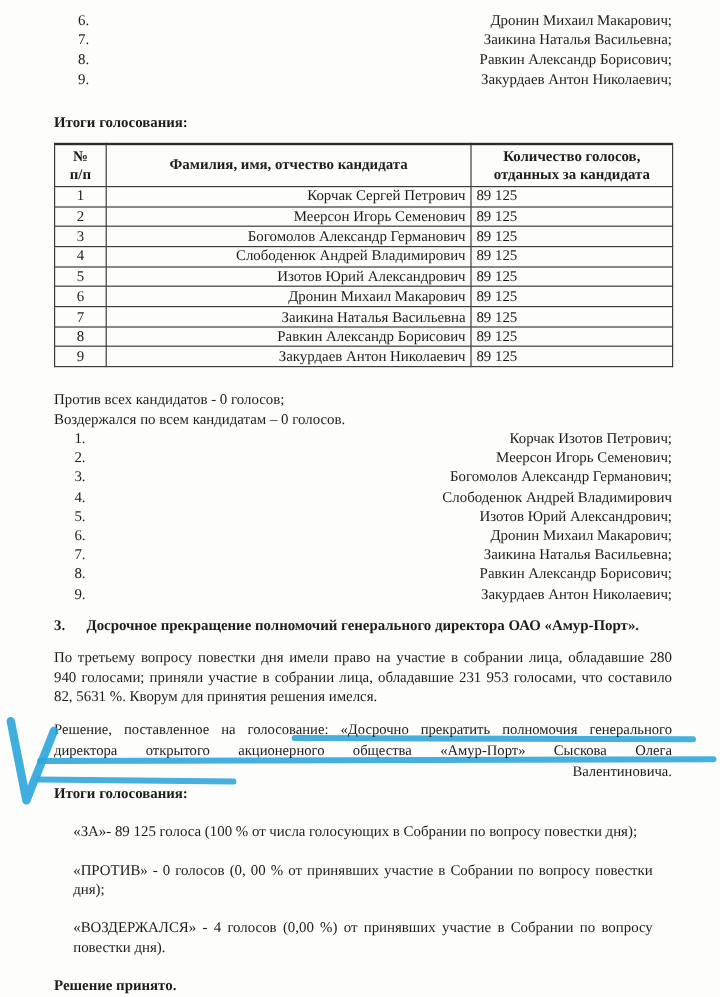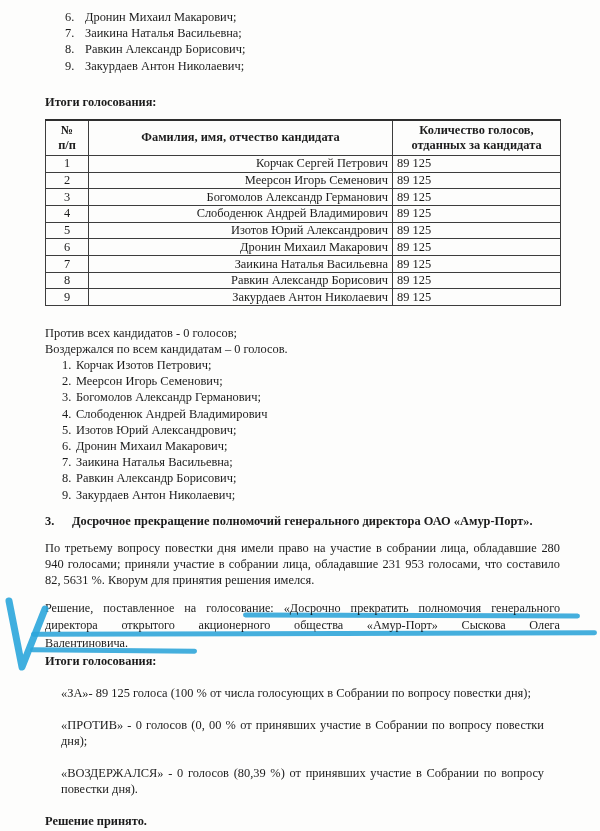--- a/index.html
+++ b/index.html
@@ -21,21 +21,21 @@
     font-size:12.4px;
     line-height:16px;
   }
   
   .num-list{margin:0;}
   .top-list{margin-left:20px;}
   .elected-list{margin-left:17px;margin-top:0;}
   .li{display:flex;line-height:16.2px;}
   .top-list .li .li-num{width:20px;flex:0 0 20px;}
   .elected-list .li .li-num{width:14px;flex:0 0 14px;}
-  .li-text{flex:1;}
+  .li-text{flex:1;text-align:right;}
   
   .bold-head{font-weight:bold;line-height:15px;}
   .h-results1{margin-top:21px;}
   .h-results2{margin-top:2px;}
   .h-final{margin-top:17px;}
   
   table.votes{
     border-collapse:collapse;
     margin-top:9px;
     width:515px;
@@ -71,21 +71,21 @@
   .s3-head{display:flex;margin-top:11px;font-weight:bold;line-height:15px;}
   .s3-head .s3-num{flex:0 0 27px;}
   .quorum{margin-top:11px;}
   
   .resolution{
     position:relative;
     margin-top:12px;
     font-size:12.2px;
     line-height:17.5px;
   }
-  .res-line{position:relative;}
+  .res-line{position:relative;text-align:right;}
   .res-just{text-align:justify;text-align-last:justify;}
   .marker-bar{
     position:absolute;
     height:5px;
     background:#2ba6dc;
     border-radius:2.5px;
     mix-blend-mode:multiply;
     opacity:0.88;
   }
   .bar1{top:13px;left:198px;width:337px;transform:rotate(.2deg);}
@@ -261,19 +261,19 @@
       <svg class="checkmark" viewBox="0 0 48 76" aria-hidden="true">
         <polyline points="7,5 20,71 43,13" fill="none" stroke="#2ba6dc" stroke-width="7" stroke-linecap="round" stroke-linejoin="round" opacity="0.9"></polyline>
       </svg>
     </div>
 
     <div class="bold-head h-results2">Итоги голосования:</div>
 
     <div class="vote-lines">
       <p class="para just">«ЗА»- 89 125 голоса (100 % от числа голосующих в Собрании по вопросу повестки дня);</p>
       <p class="para just">«ПРОТИВ» - 0 голосов (0, 00 % от принявших участие в Собрании по вопросу повестки дня);</p>
-      <p class="para just">«ВОЗДЕРЖАЛСЯ» - 0 голосов (80,39 %) от принявших участие в Собрании по вопросу повестки дня).</p>
+      <p class="para just">«ВОЗДЕРЖАЛСЯ» - 4 голосов (0,00 %) от принявших участие в Собрании по вопросу повестки дня).</p>
     </div>
 
     <div class="bold-head h-final">Решение принято.</div>
 
   </div>
 </div>
 
 </body></html>

